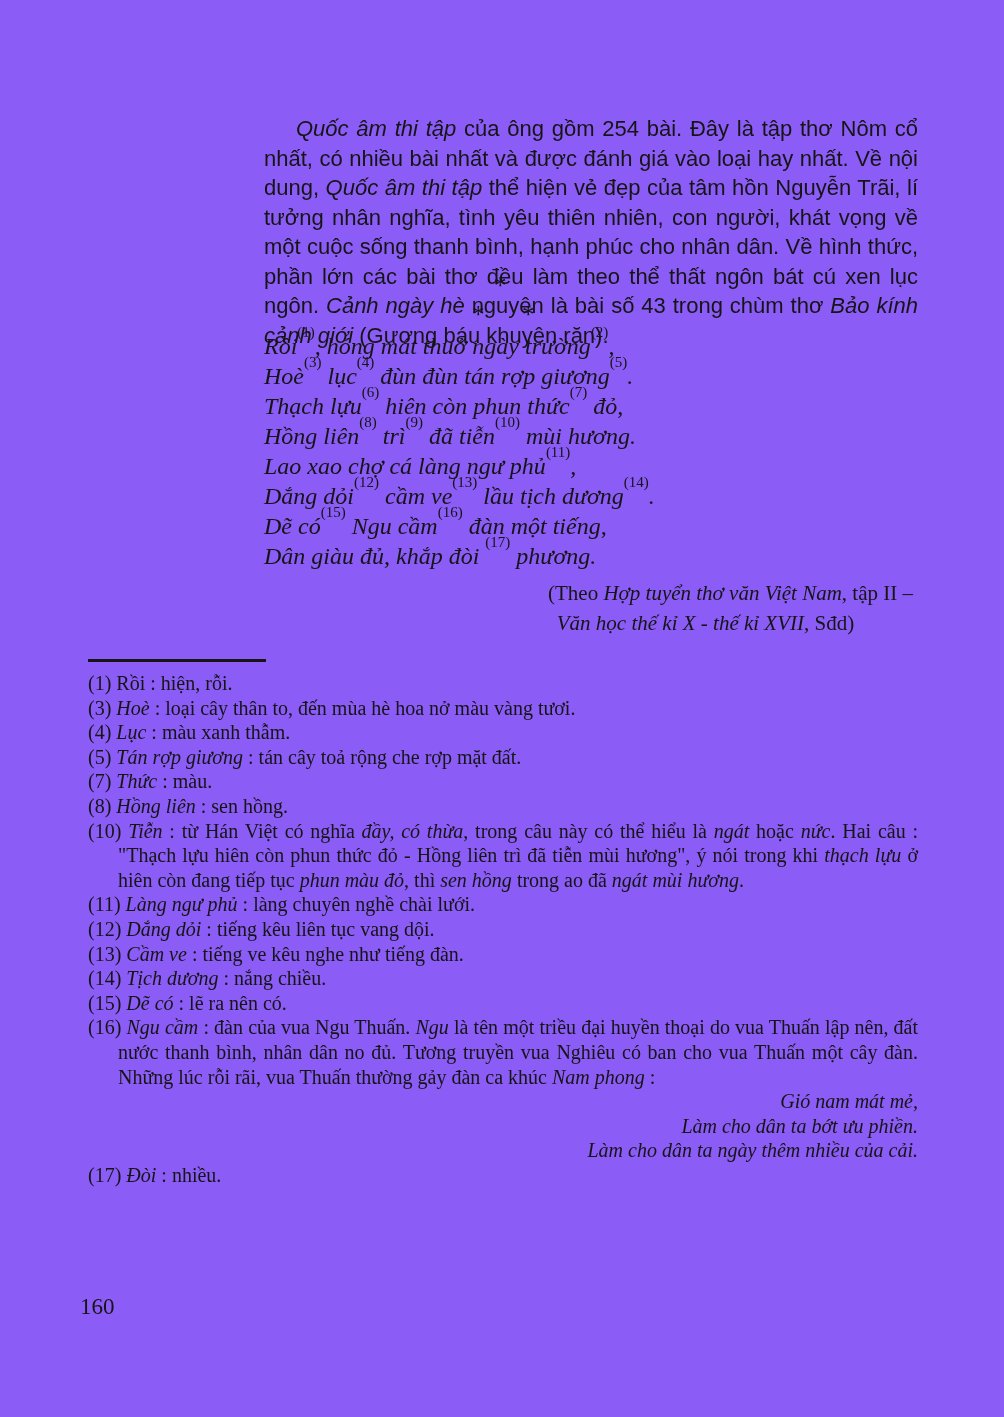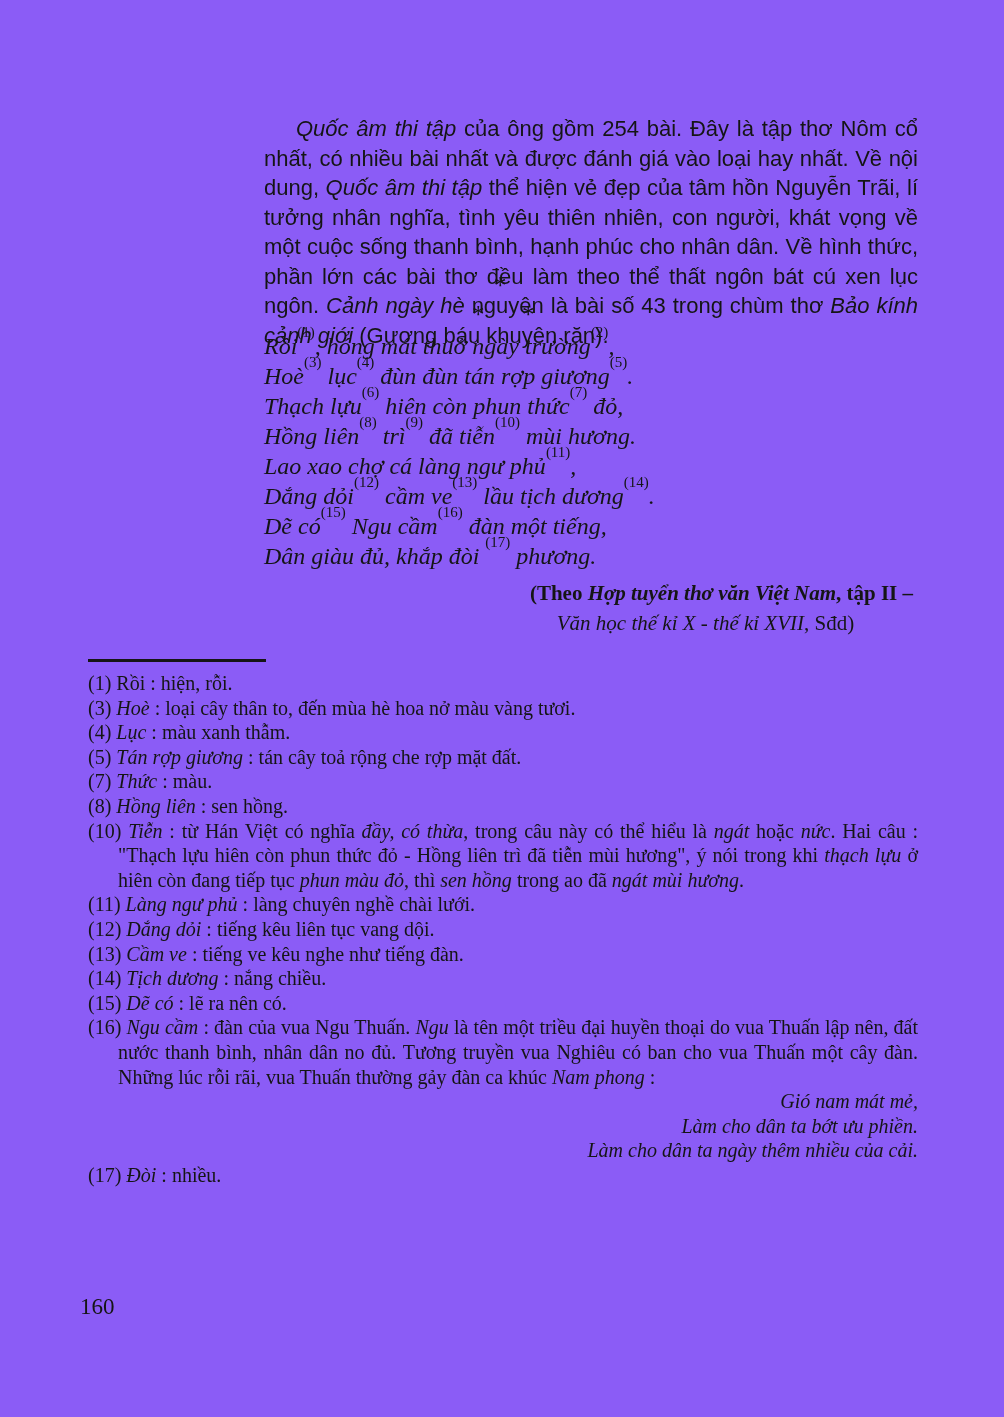--- a/index.html
+++ b/index.html
@@ -27,21 +27,21 @@
   }
   .poem-line { height:30px; }
   .poem sup, .footnote sup {
     font-style:normal; font-size:15px; line-height:0;
     position:relative; top:-8px; letter-spacing:0;
   }
   .attribution {
     position:absolute; left:468px; top:578px; width:445px;
     font-size:21px; line-height:30px;
   }
-  .attribution .attr-line1 { text-align:right;font-weight:bold; }
+  .attribution .attr-line1 { text-align:right; }
   .attribution .attr-line2 { text-align:center; padding-left:30px; }
   .fn-divider {
     position:absolute; left:88px; top:659px; width:178px; height:3px;
     background:#151515;
   }
   .footnotes {
     position:absolute; left:88px; top:671px; width:830px;
     font-size:20px; line-height:24.6px;
   }
   .footnote {

